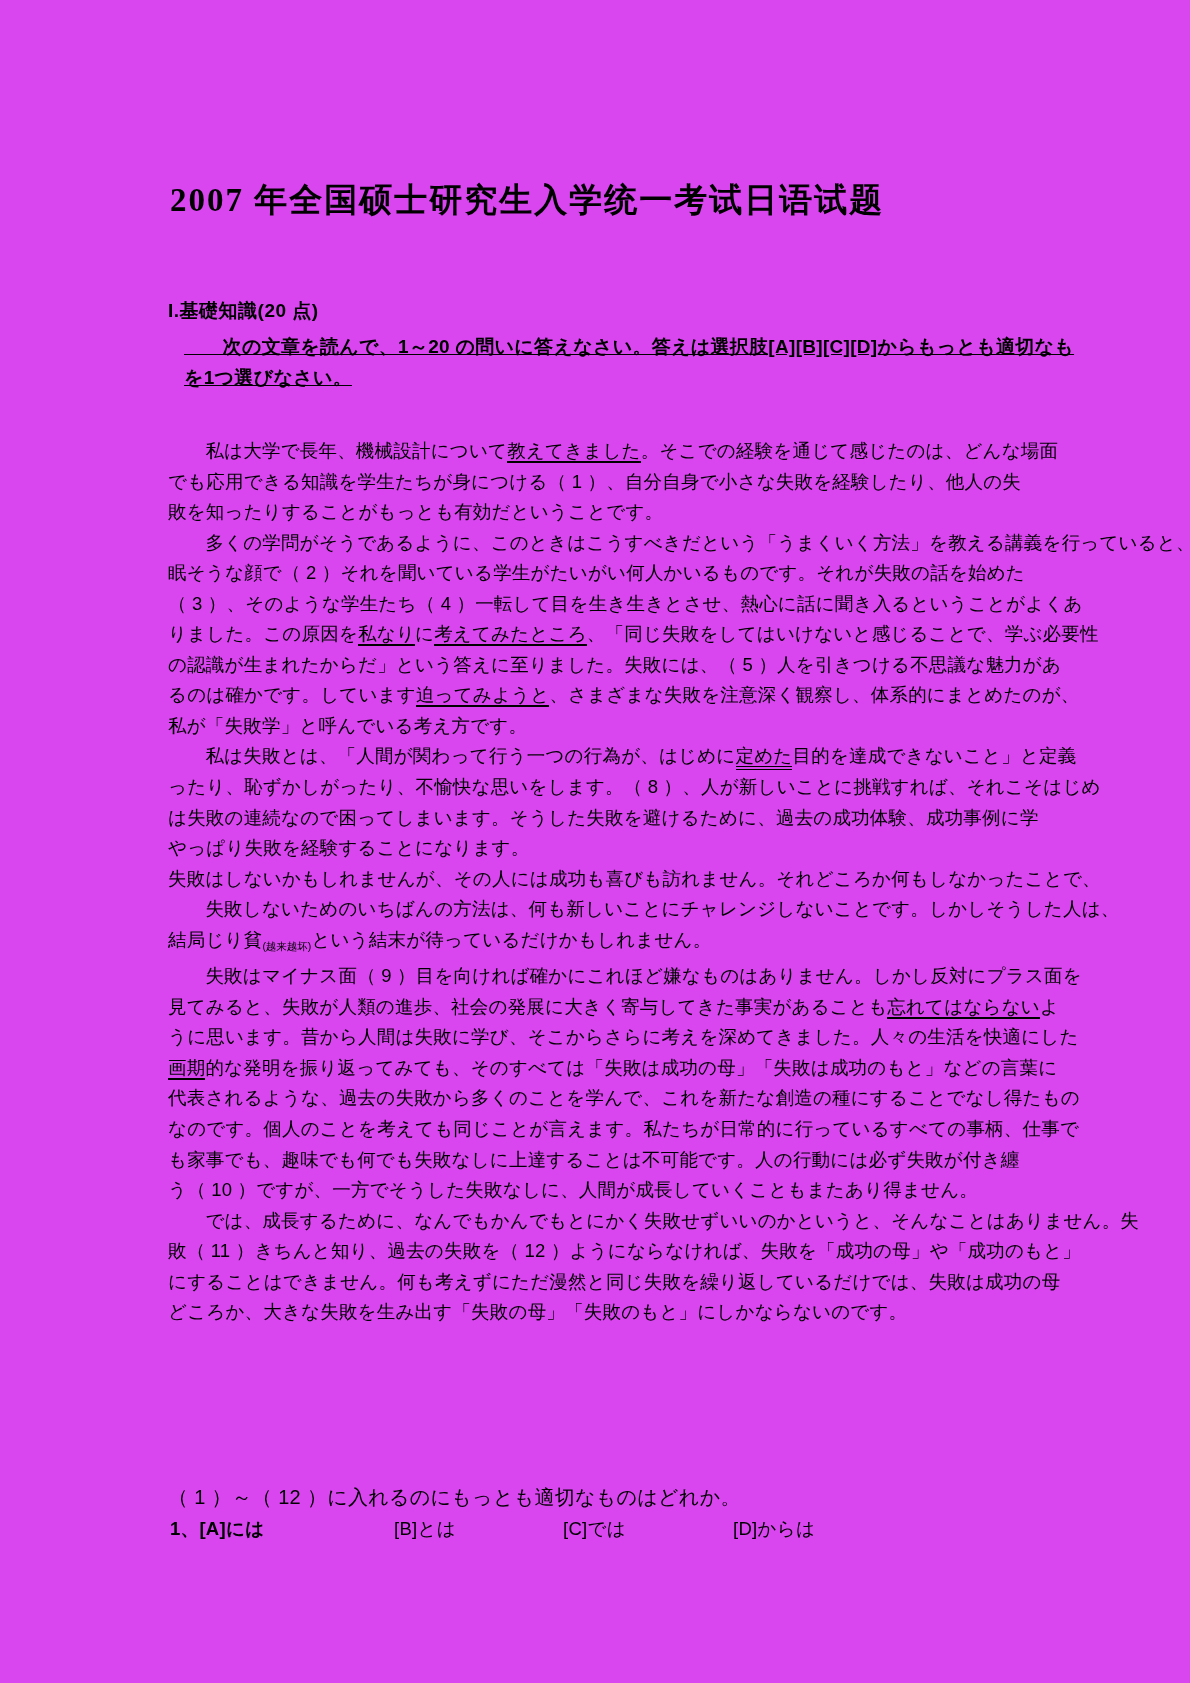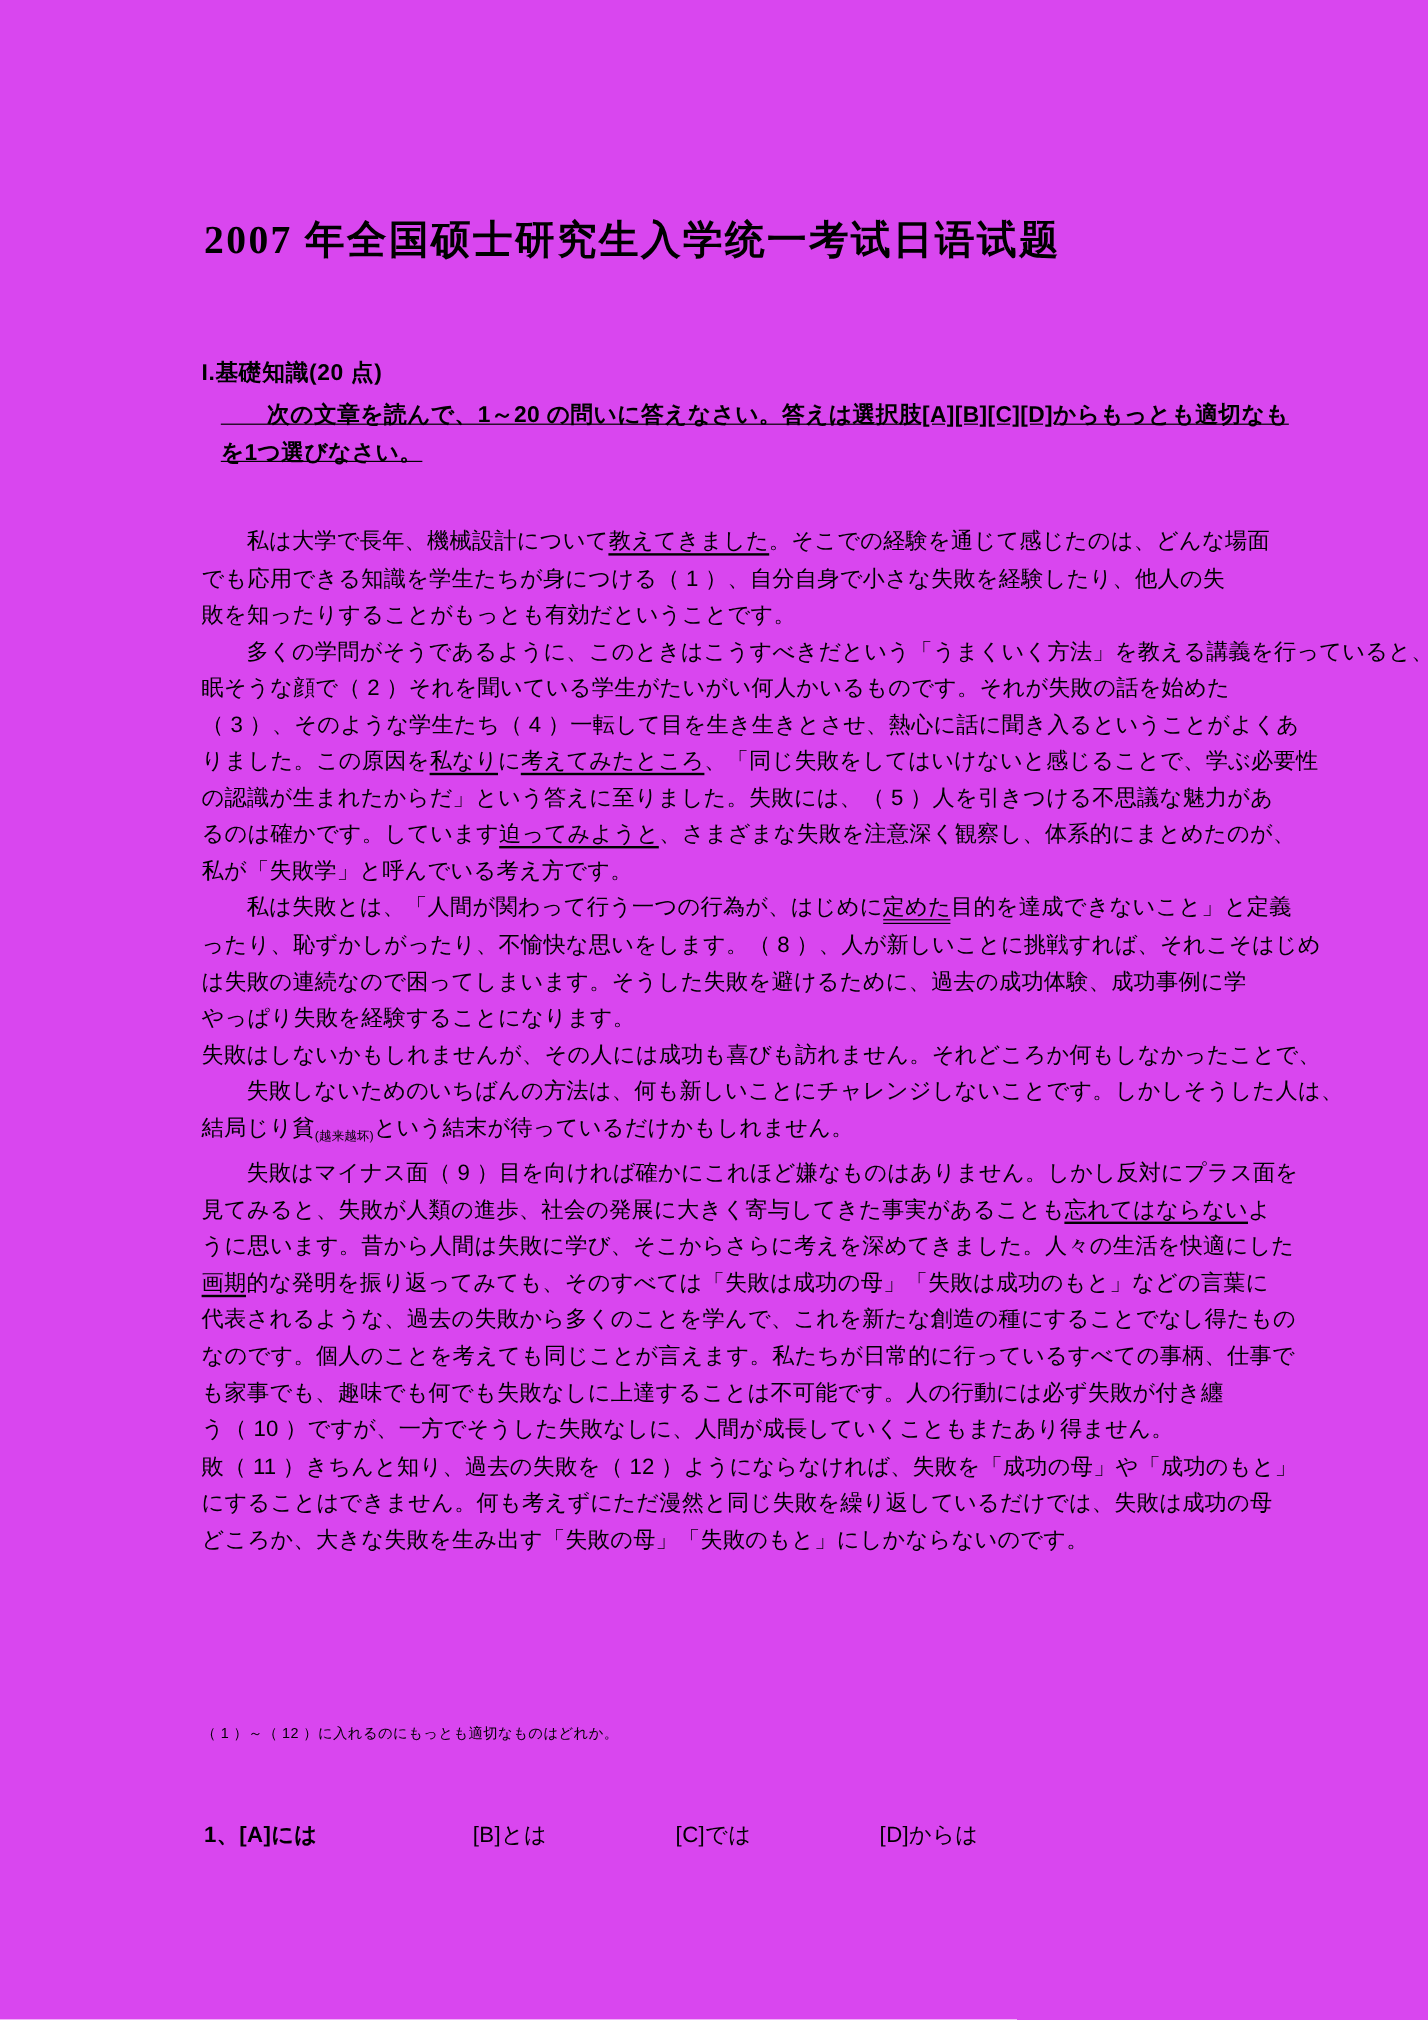--- a/index.html
+++ b/index.html
@@ -34,22 +34,22 @@
   .passage {
     position: absolute; left: 168px; top: 436px; width: 880px;
     font-size: 18.5px; line-height: 30.55px; letter-spacing: 0.2px;
   }
   .line { white-space: nowrap; }
   .u  { border-bottom: 2px solid #000; }
   .u2 { border-bottom: 4px double #000; }
   .sub { font-size: 10.5px; vertical-align: -4px; letter-spacing: 0; }
 
   .question-prompt {
-    position: absolute; left: 168px; top: 1436px;
-    font-size: 12px; letter-spacing: 0.3px; white-space: nowrap;
+    position: absolute; left: 168px; top: 1484px;
+    font-size: 20px; letter-spacing: 0.3px; white-space: nowrap;
   }
   .options-row {
     position: absolute; left: 170px; top: 1516px;
     font-size: 18.5px; letter-spacing: 0.3px; white-space: nowrap;
   }
   .cell { display: inline-block; }
   .cell-a { width: 224px; font-weight: bold; }
   .cell-b { width: 169px; }
   .cell-c { width: 170px; }
 </style>
@@ -86,20 +86,21 @@
       <div class="line"><span>　　失敗しないためのいちばんの方法は、何も新しいことにチャレンジしないことです。しかしそうした人は、</span></div>
       <div class="line"><span>結局じり貧</span><span class="sub">(越来越坏)</span><span>という結末が待っているだけかもしれません。</span></div>
       <div class="line"><span>　　失敗はマイナス面（ 9 ）目を向ければ確かにこれほど嫌なものはありません。しかし反対にプラス面を</span></div>
       <div class="line"><span>見てみると、失敗が人類の進歩、社会の発展に大きく寄与してきた事実があることも</span><span class="u">忘れてはならない</span><span>よ</span></div>
       <div class="line"><span>うに思います。昔から人間は失敗に学び、そこからさらに考えを深めてきました。人々の生活を快適にした</span></div>
       <div class="line"><span class="u">画期</span><span>的な発明を振り返ってみても、そのすべては「失敗は成功の母」「失敗は成功のもと」などの言葉に</span></div>
       <div class="line"><span>代表されるような、過去の失敗から多くのことを学んで、これを新たな創造の種にすることでなし得たもの</span></div>
       <div class="line"><span>なのです。個人のことを考えても同じことが言えます。私たちが日常的に行っているすべての事柄、仕事で</span></div>
       <div class="line"><span>も家事でも、趣味でも何でも失敗なしに上達することは不可能です。人の行動には必ず失敗が付き纏</span></div>
       <div class="line"><span>う（ 10 ）ですが、一方でそうした失敗なしに、人間が成長していくこともまたあり得ません。</span></div>
+      <div class="line"><span>　　では、成長するために、なんでもかんでもとにかく失敗せずいいのかというと、そんなことはありません。失</span></div>
       <div class="line"><span>敗（ 11 ）きちんと知り、過去の失敗を（ 12 ）ようにならなければ、失敗を「成功の母」や「成功のもと」</span></div>
       <div class="line"><span>にすることはできません。何も考えずにただ漫然と同じ失敗を繰り返しているだけでは、失敗は成功の母</span></div>
       <div class="line"><span>どころか、大きな失敗を生み出す「失敗の母」「失敗のもと」にしかならないのです。</span></div>
     </div>
 
   <div class="question-prompt">（ 1 ）～（ 12 ）に入れるのにもっとも適切なものはどれか。</div>
 
   <div class="options-row">
     <span class="cell cell-a"><span>1、</span><span>[A]には</span></span><span class="cell cell-b">[B]とは</span><span class="cell cell-c">[C]では</span><span class="cell">[D]からは</span>
   </div>

